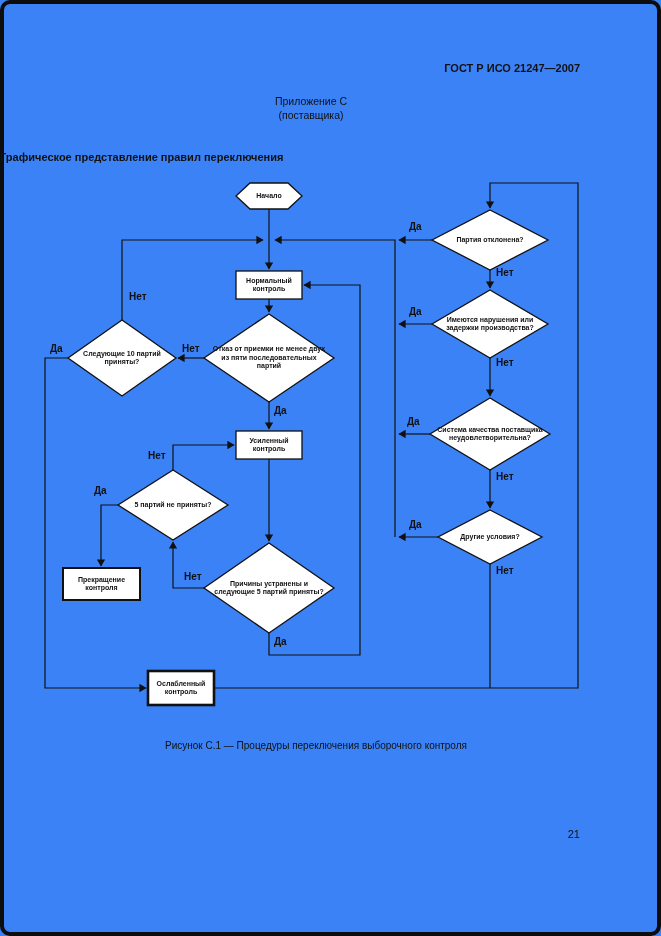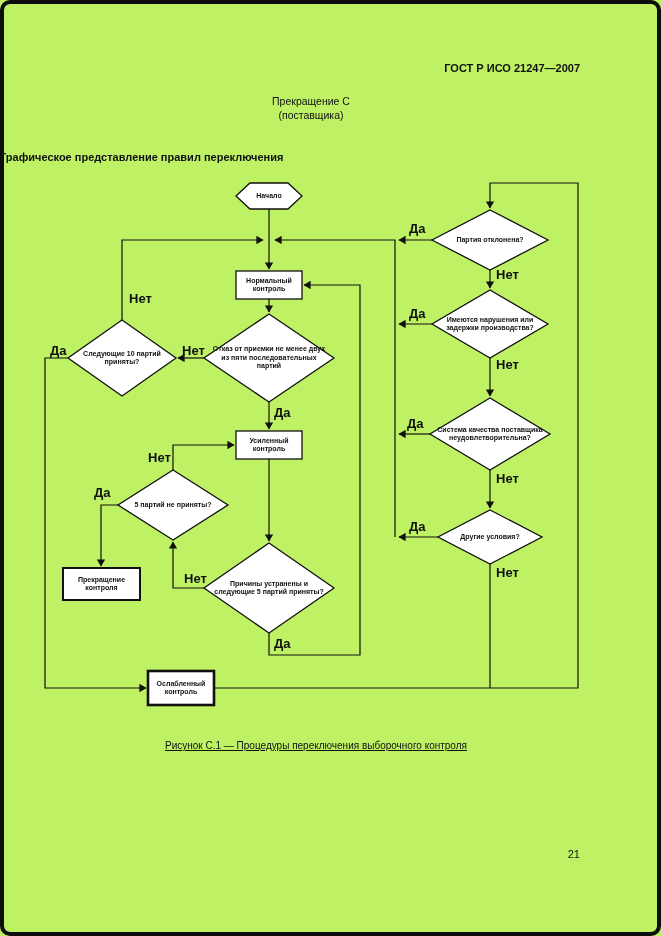--- a/index.html
+++ b/index.html
@@ -1,44 +1,44 @@
 <!DOCTYPE html>
 <html><head>
 <meta charset="utf-8">
 <style>
   html,body{margin:0;padding:0;background:#ffffff;}
   .page{
-    position:relative;width:661px;height:936px;background:#bef264;
+    position:relative;width:661px;height:936px;background:#3b82f6;
     font-family:"Liberation Sans",sans-serif;color:#111;overflow:hidden;
   }
   .page-border{
     position:absolute;inset:0;border:4px solid #0d0d0d;border-radius:10px;
     pointer-events:none;box-sizing:border-box;
   }
   .hdr{position:absolute;top:62px;right:81px;font-size:11px;font-weight:bold;}
   .annex{position:absolute;top:95px;left:0;width:622px;text-align:center;font-size:10.5px;line-height:1.3;}
   .doc-title{position:absolute;top:151px;left:0;width:661px;text-align:left;font-size:11px;font-weight:bold;}
-  .caption{position:absolute;top:740px;left:165px;font-size:10px;text-decoration:underline;}
-  .pagenum{position:absolute;top:848px;right:81px;font-size:11px;}
+  .caption{position:absolute;top:740px;left:165px;font-size:10px;}
+  .pagenum{position:absolute;top:828px;right:81px;font-size:11px;}
   svg.flow{position:absolute;left:0;top:0;}
   .node-label{
     position:absolute;display:flex;align-items:center;justify-content:center;
     text-align:center;font-size:7px;font-weight:bold;line-height:1.2;
   }
-  .yn{position:absolute;font-size:13px;font-weight:bold;line-height:1;}
+  .yn{position:absolute;font-size:10px;font-weight:bold;line-height:1;}
 </style>
 </head>
 <body>
 
 <div class="page">
   <div class="page-border"></div>
 
   <div class="hdr">ГОСТ Р ИСО 21247—2007</div>
   <div class="annex">
-    <div>Прекращение С</div>
+    <div>Приложение С</div>
     <div>(поставщика)</div>
   </div>
   <div class="doc-title">Графическое представление правил переключения</div>
 
   <svg class="flow" width="661" height="936" viewBox="0 0 661 936">
     <defs>
       <marker id="arr" markerWidth="7" markerHeight="7" refX="5.5" refY="3.5" orient="auto">
         <path d="M0,0 L6,3.5 L0,7 z" fill="#111"></path>
       </marker>
     </defs>

